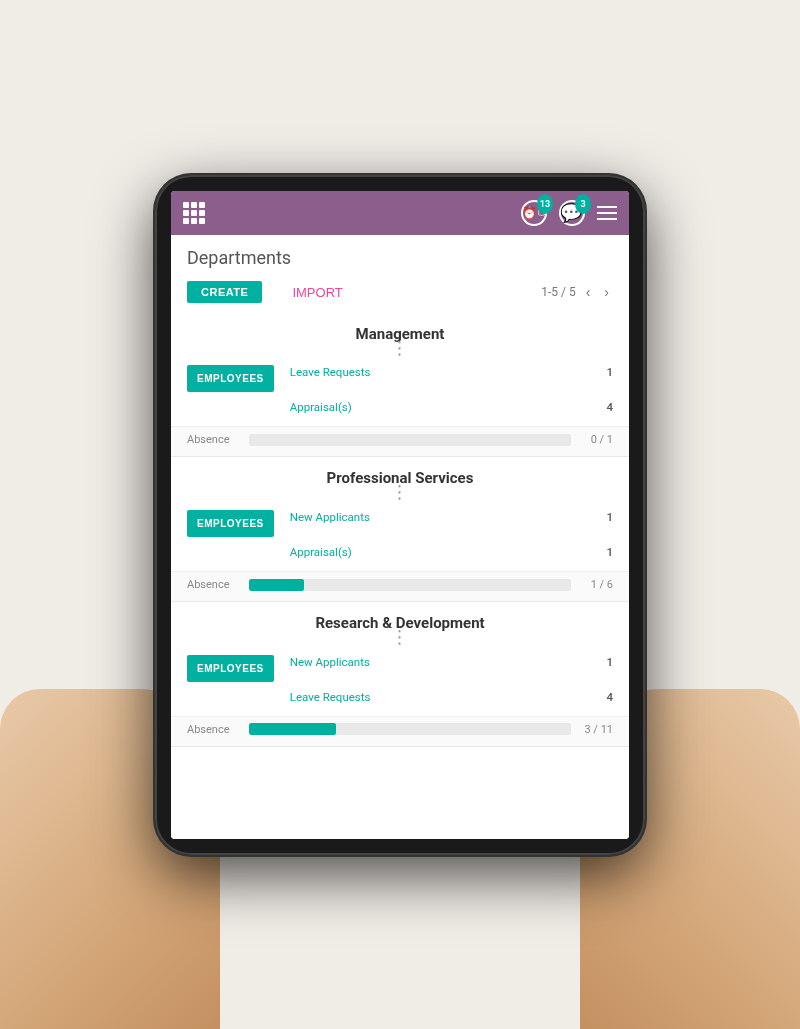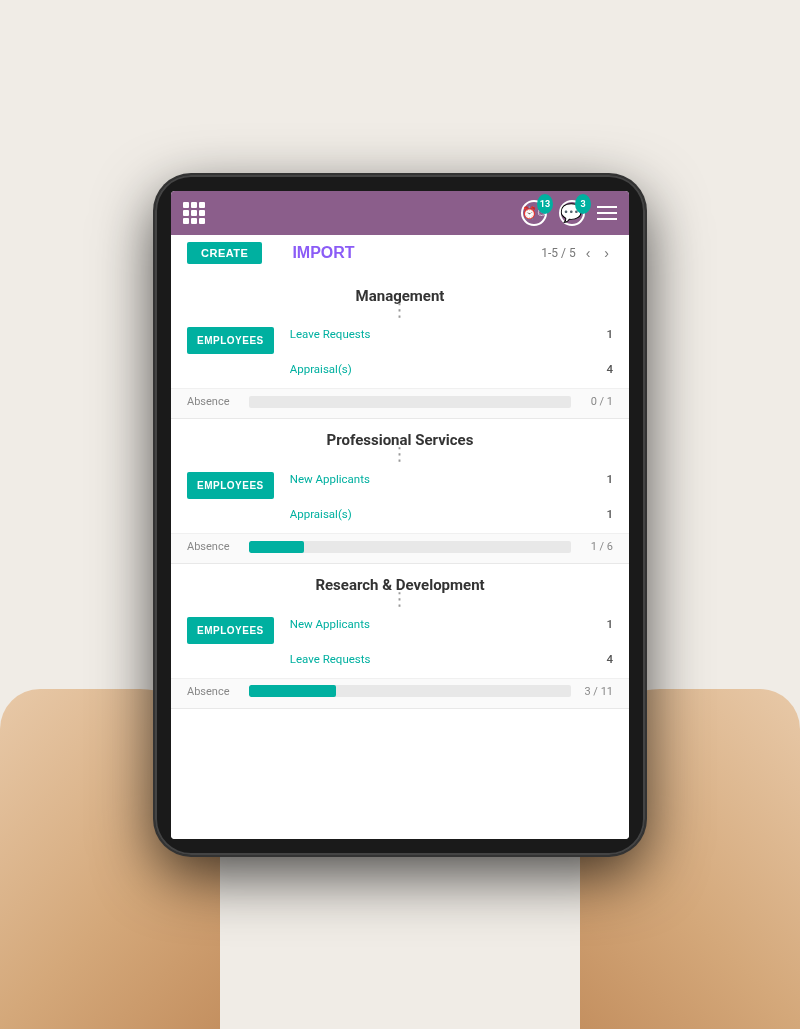--- a/index.html
+++ b/index.html
@@ -207,23 +207,23 @@
       font-weight: bold;
       padding: 5px 14px;
       border: none;
       border-radius: 2px;
       cursor: pointer;
       letter-spacing: 0.5px;
     }
 
     .btn-import {
       background: transparent;
-      color: #8b5cf6;
-      font-size: 16px;
-      font-weight: 700;
+      color: #ec4899;
+      font-size: 13px;
+      font-weight: 400;
       border: none;
       cursor: pointer;
       padding: 5px 4px;
     }
 
     .pagination {
       margin-left: auto;
       display: flex;
       align-items: center;
       gap: 6px;
@@ -396,20 +396,23 @@
           <div class="nav-hamburger">
             <span></span>
               <span></span>
               <span></span>
           </div>
         </div>
       </div>
 
       <div class="content">
 
+        <div class="page-header">
+          <div class="page-title">Departments</div>
+        </div>
 
         <div class="toolbar">
           <button class="btn-create">CREATE</button>
           <button class="btn-import">IMPORT</button>
           <div class="pagination">
             <span>1-5 / 5</span>
             <button class="pagination-btn">‹</button>
             <button class="pagination-btn">›</button>
           </div>
         </div>

